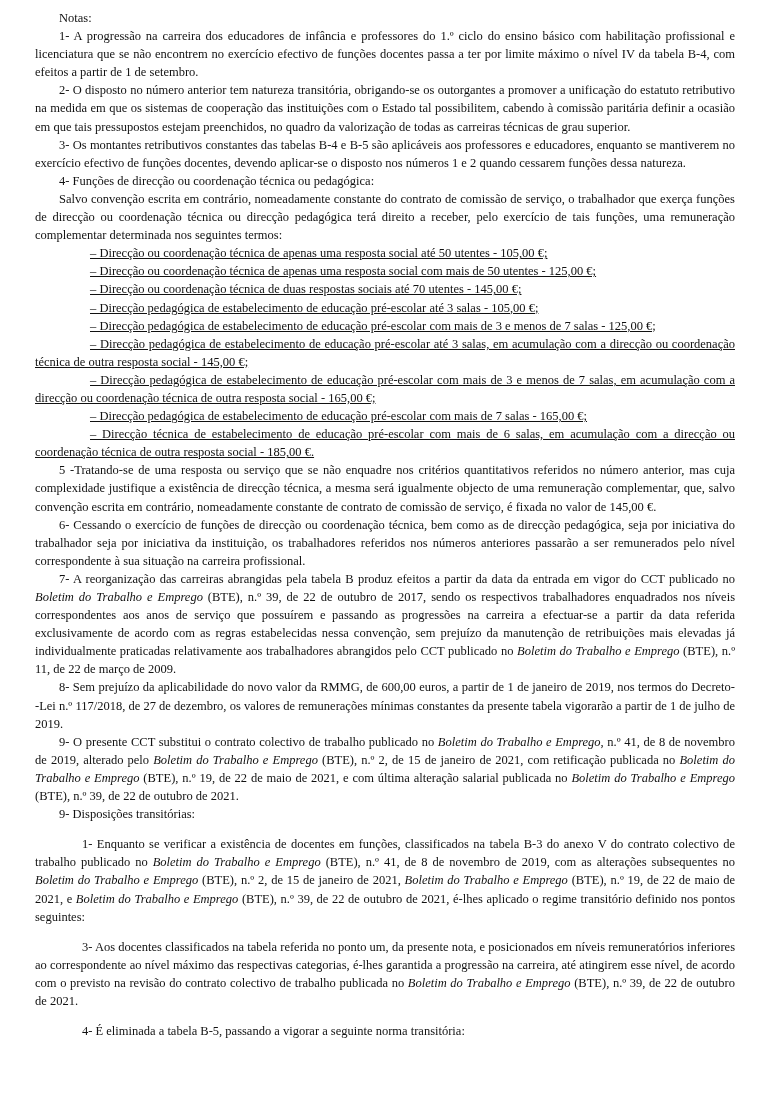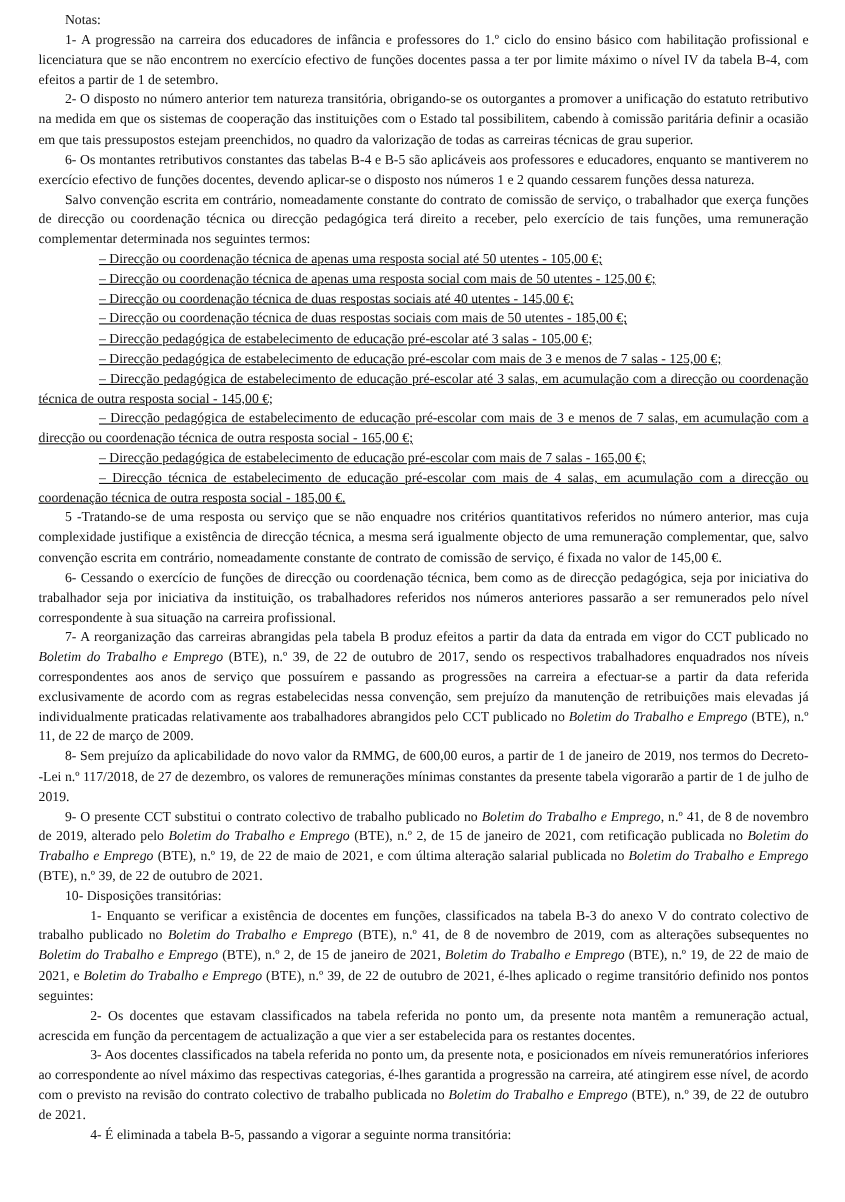--- a/index.html
+++ b/index.html
@@ -23,47 +23,46 @@
     font-size: 12.5px;
     line-height: 18.1px;
     text-align: justify;
   }
   .page p {
     margin: 0;
     padding: 0;
   }
   .page p.normal { text-indent: 24px; }
   .page p.item   { text-indent: 55px; text-decoration: underline; }
-  .page p.sub    { text-indent: 47px; }
+  .page p.sub    { text-indent: 47px; margin-top: 12px; }
   .page i { }
 </style>
 </head>
 <body>
 
 <div class="page">
   <div id="notes-body">
       <p class="normal">Notas:</p>
       <p class="normal">1- A progressão na carreira dos educadores de infância e professores do 1.º ciclo do ensino básico com habilitação profissional e licenciatura que se não encontrem no exercício efectivo de funções docentes passa a ter por limite máximo o nível IV da tabela B-4, com efeitos a partir de 1 de setembro.</p>
       <p class="normal">2- O disposto no número anterior tem natureza transitória, obrigando-se os outorgantes a promover a unificação do estatuto retributivo na medida em que os sistemas de cooperação das instituições com o Estado tal possibilitem, cabendo à comissão paritária definir a ocasião em que tais pressupostos estejam preenchidos, no quadro da valorização de todas as carreiras técnicas de grau superior.</p>
-      <p class="normal">6- Os montantes retributivos constantes das tabelas B-4 e B-5 são aplicáveis aos professores e educadores, enquanto se mantiverem no exercício efectivo de funções docentes, devendo aplicar-se o disposto nos números 1 e 2 quando cessarem funções dessa natureza.</p>
+      <p class="normal">3- Os montantes retributivos constantes das tabelas B-4 e B-5 são aplicáveis aos professores e educadores, enquanto se mantiverem no exercício efectivo de funções docentes, devendo aplicar-se o disposto nos números 1 e 2 quando cessarem funções dessa natureza.</p>
+      <p class="normal">4- Funções de direcção ou coordenação técnica ou pedagógica:</p>
       <p class="normal">Salvo convenção escrita em contrário, nomeadamente constante do contrato de comissão de serviço, o trabalhador que exerça funções de direcção ou coordenação técnica ou direcção pedagógica terá direito a receber, pelo exercício de tais funções, uma remuneração complementar determinada nos seguintes termos:</p>
       <p class="item">– Direcção ou coordenação técnica de apenas uma resposta social até 50 utentes - 105,00 €;</p>
       <p class="item">– Direcção ou coordenação técnica de apenas uma resposta social com mais de 50 utentes - 125,00 €;</p>
-      <p class="item">– Direcção ou coordenação técnica de duas respostas sociais até 40 utentes - 145,00 €;</p>
-      <p class="item">– Direcção ou coordenação técnica de duas respostas sociais com mais de 50 utentes - 185,00 €;</p>
+      <p class="item">– Direcção ou coordenação técnica de duas respostas sociais até 70 utentes - 145,00 €;</p>
       <p class="item">– Direcção pedagógica de estabelecimento de educação pré-escolar até 3 salas - 105,00 €;</p>
       <p class="item">– Direcção pedagógica de estabelecimento de educação pré-escolar com mais de 3 e menos de 7 salas - 125,00 €;</p>
       <p class="item">– Direcção pedagógica de estabelecimento de educação pré-escolar até 3 salas, em acumulação com a direcção ou coordenação técnica de outra resposta social - 145,00 €;</p>
       <p class="item">– Direcção pedagógica de estabelecimento de educação pré-escolar com mais de 3 e menos de 7 salas, em acumulação com a direcção ou coordenação técnica de outra resposta social - 165,00 €;</p>
       <p class="item">– Direcção pedagógica de estabelecimento de educação pré-escolar com mais de 7 salas - 165,00 €;</p>
-      <p class="item">– Direcção técnica de estabelecimento de educação pré-escolar com mais de 4 salas, em acumulação com a direcção ou coordenação técnica de outra resposta social - 185,00 €.</p>
+      <p class="item">– Direcção técnica de estabelecimento de educação pré-escolar com mais de 6 salas, em acumulação com a direcção ou coordenação técnica de outra resposta social - 185,00 €.</p>
       <p class="normal">5 -Tratando-se de uma resposta ou serviço que se não enquadre nos critérios quantitativos referidos no número anterior, mas cuja complexidade justifique a existência de direcção técnica, a mesma será igualmente objecto de uma remuneração complementar, que, salvo convenção escrita em contrário, nomeadamente constante de contrato de comissão de serviço, é fixada no valor de 145,00 €.</p>
       <p class="normal">6- Cessando o exercício de funções de direcção ou coordenação técnica, bem como as de direcção pedagógica, seja por iniciativa do trabalhador seja por iniciativa da instituição, os trabalhadores referidos nos números anteriores passarão a ser remunerados pelo nível correspondente à sua situação na carreira profissional.</p>
       <p class="normal">7- A reorganização das carreiras abrangidas pela tabela B produz efeitos a partir da data da entrada em vigor do CCT publicado no <i>Boletim do Trabalho e Emprego</i> (BTE), n.º 39, de 22 de outubro de 2017, sendo os respectivos trabalhadores enquadrados nos níveis correspondentes aos anos de serviço que possuírem e passando as progressões na carreira a efectuar-se a partir da data referida exclusivamente de acordo com as regras estabelecidas nessa convenção, sem prejuízo da manutenção de retribuições mais elevadas já individualmente praticadas relativamente aos trabalhadores abrangidos pelo CCT publicado no <i>Boletim do Trabalho e Emprego</i> (BTE), n.º 11, de 22 de março de 2009.</p>
       <p class="normal">8- Sem prejuízo da aplicabilidade do novo valor da RMMG, de 600,00 euros, a partir de 1 de janeiro de 2019, nos termos do Decreto- -Lei n.º 117/2018, de 27 de dezembro, os valores de remunerações mínimas constantes da presente tabela vigorarão a partir de 1 de julho de 2019.</p>
       <p class="normal">9- O presente CCT substitui o contrato colectivo de trabalho publicado no <i>Boletim do Trabalho e Emprego</i>, n.º 41, de 8 de novembro de 2019, alterado pelo <i>Boletim do Trabalho e Emprego</i> (BTE), n.º 2, de 15 de janeiro de 2021, com retificação publicada no <i>Boletim do Trabalho e Emprego</i> (BTE), n.º 19, de 22 de maio de 2021, e com última alteração salarial publicada no <i>Boletim do Trabalho e Emprego</i> (BTE), n.º 39, de 22 de outubro de 2021.</p>
-      <p class="normal">10- Disposições transitórias:</p>
+      <p class="normal">9- Disposições transitórias:</p>
       <p class="sub">1- Enquanto se verificar a existência de docentes em funções, classificados na tabela B-3 do anexo V do contrato colectivo de trabalho publicado no <i>Boletim do Trabalho e Emprego</i> (BTE), n.º 41, de 8 de novembro de 2019, com as alterações subsequentes no <i>Boletim do Trabalho e Emprego</i> (BTE), n.º 2, de 15 de janeiro de 2021, <i>Boletim do Trabalho e Emprego</i> (BTE), n.º 19, de 22 de maio de 2021, e <i>Boletim do Trabalho e Emprego</i> (BTE), n.º 39, de 22 de outubro de 2021, é-lhes aplicado o regime transitório definido nos pontos seguintes:</p>
-      <p class="sub">2- Os docentes que estavam classificados na tabela referida no ponto um, da presente nota mantêm a remuneração actual, acrescida em função da percentagem de actualização a que vier a ser estabelecida para os restantes docentes.</p>
       <p class="sub">3- Aos docentes classificados na tabela referida no ponto um, da presente nota, e posicionados em níveis remuneratórios inferiores ao correspondente ao nível máximo das respectivas categorias, é-lhes garantida a progressão na carreira, até atingirem esse nível, de acordo com o previsto na revisão do contrato colectivo de trabalho publicada no <i>Boletim do Trabalho e Emprego</i> (BTE), n.º 39, de 22 de outubro de 2021.</p>
       <p class="sub">4- É eliminada a tabela B-5, passando a vigorar a seguinte norma transitória:</p>
     </div>
 </div>
 
 </body></html>

